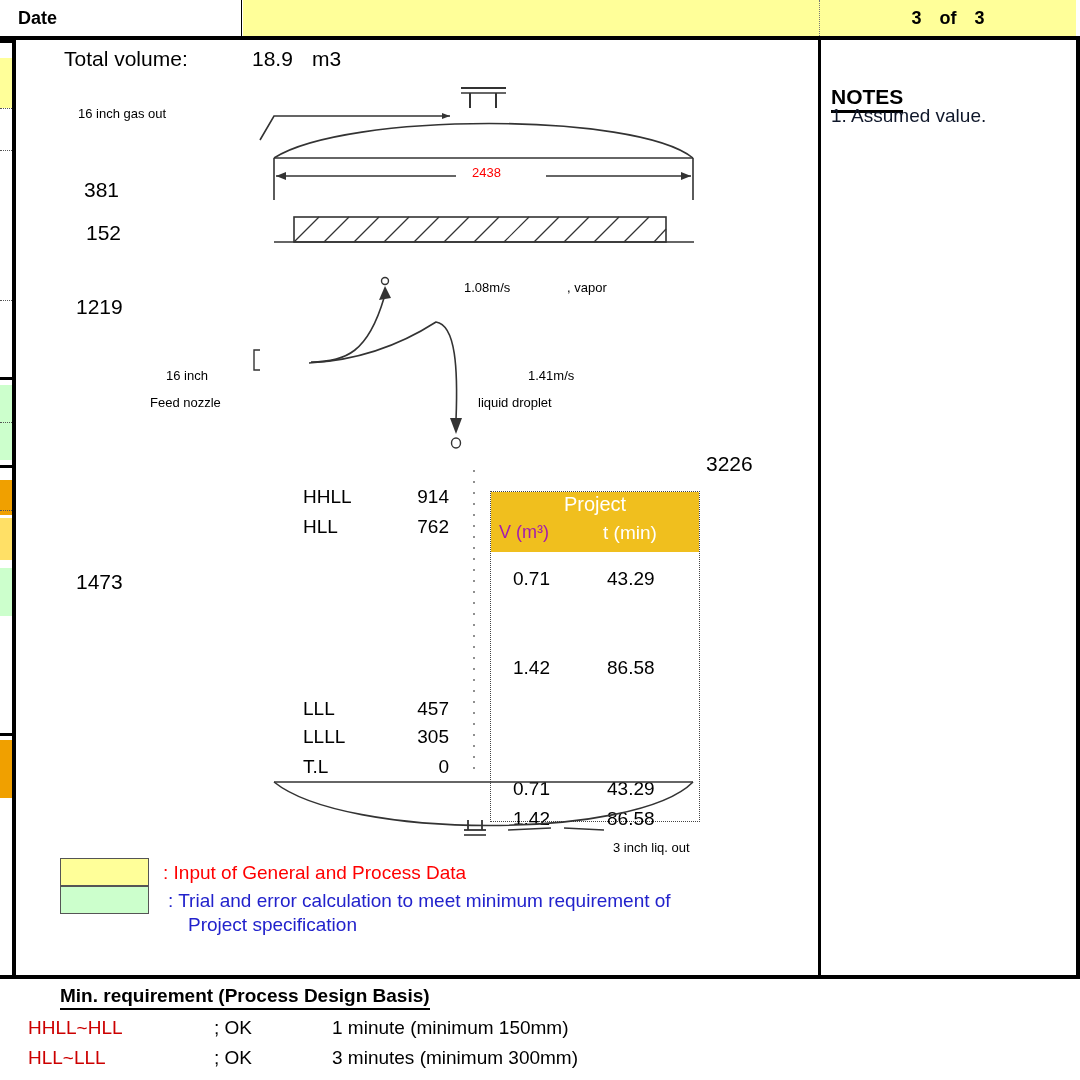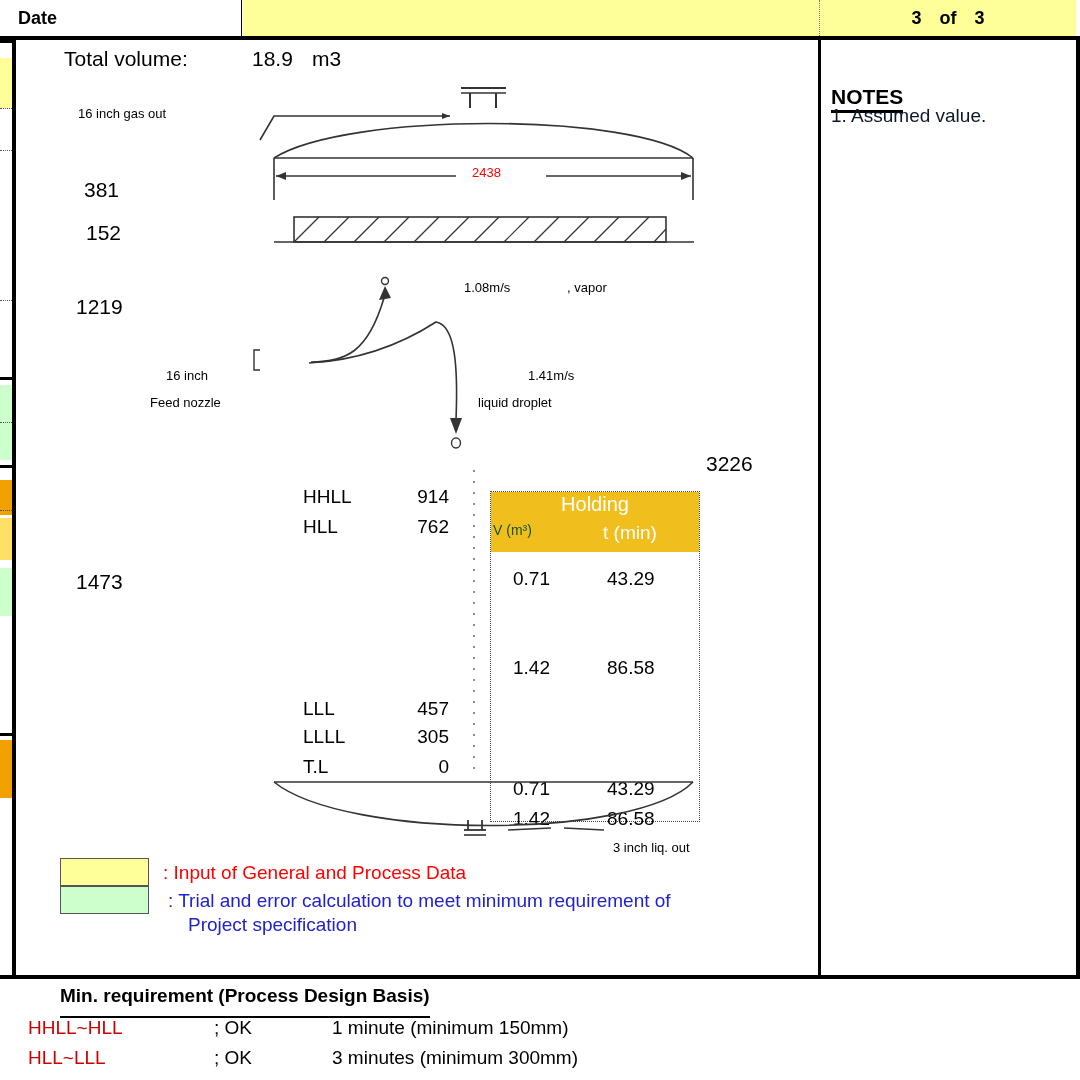--- a/index.html
+++ b/index.html
@@ -71,21 +71,21 @@
   }
   .holding-head {
     position: absolute; left: 0; top: 0; width: 208px; height: 60px;
     background: #f0bf1e;
   }
   .holding-head .ttl {
     position: absolute; width: 208px; top: 1px; text-align: center;
     font-size: 20px; color: #ffffff;
   }
   .holding-head .ch-v {
-    position: absolute; left: 2px; top: 30px; font-size: 14px; color: #14532d;
+    position: absolute; left: 8px; top: 30px; font-size: 18px; color: #a21caf;
   }
   .holding-head .ch-t {
     position: absolute; left: 112px; top: 30px; font-size: 19px; color: #ffffff;
   }
   .hcell-v { position: absolute; left: 22px; font-size: 19px; color: #000; }
   .hcell-t { position: absolute; left: 116px; font-size: 19px; color: #000; }
 
   
   .lvl-name { position: absolute; left: 287px; font-size: 19px; color: #000; }
   .lvl-val  { position: absolute; left: 393px; width: 40px; text-align: right;
@@ -94,21 +94,21 @@
   
   .legend-box { position: absolute; width: 89px; height: 28px; border: 1px solid #555; }
   .legend-txt { position: absolute; font-size: 19px; white-space: nowrap; }
   .legend-txt.red  { color: #ff0000; }
   .legend-txt.blue { color: #2222cc; }
 
   
   .minreq { position: absolute; left: 16px; top: 979px; width: 1060px; height: 101px; background: #fff; }
   .minreq-title {
     position: absolute; left: 44px; top: 6px; font-size: 19px; font-weight: bold;
-    color: #000; border-bottom: 2px solid #000; padding-bottom: 9px;
+    color: #000; border-bottom: 2px solid #000; padding-bottom: 1px;
   }
   .mr-a { position: absolute; left: 12px; font-size: 19px; color: #cc0000; }
   .mr-b { position: absolute; left: 198px; font-size: 19px; color: #000; }
   .mr-c { position: absolute; left: 316px; font-size: 19px; color: #000; }
 
   svg { position: absolute; left: 0; top: 0; overflow: visible; }
 </style>
 </head>
 <body>
 
@@ -187,21 +187,21 @@
     <div class="lvl-val" style="top:658px;">457</div>
 
     <div class="lvl-name" style="top:686px;">LLLL</div>
     <div class="lvl-val" style="top:686px;">305</div>
 
     <div class="lvl-name" style="top:716px;">T.L</div>
     <div class="lvl-val" style="top:716px;">0</div>
 
     <div class="holding-tbl">
       <div class="holding-head">
-        <div class="ttl">Holding</div>
+        <div class="ttl">Project</div>
         <div class="ch-v">V (m³)</div>
         <div class="ch-t">t (min)</div>
       </div>
 
       <div class="hcell-v" style="top:76px;">0.71</div>
       <div class="hcell-t" style="top:76px;">43.29</div>
 
       <div class="hcell-v" style="top:165px;">1.42</div>
       <div class="hcell-t" style="top:165px;">86.58</div>
 

